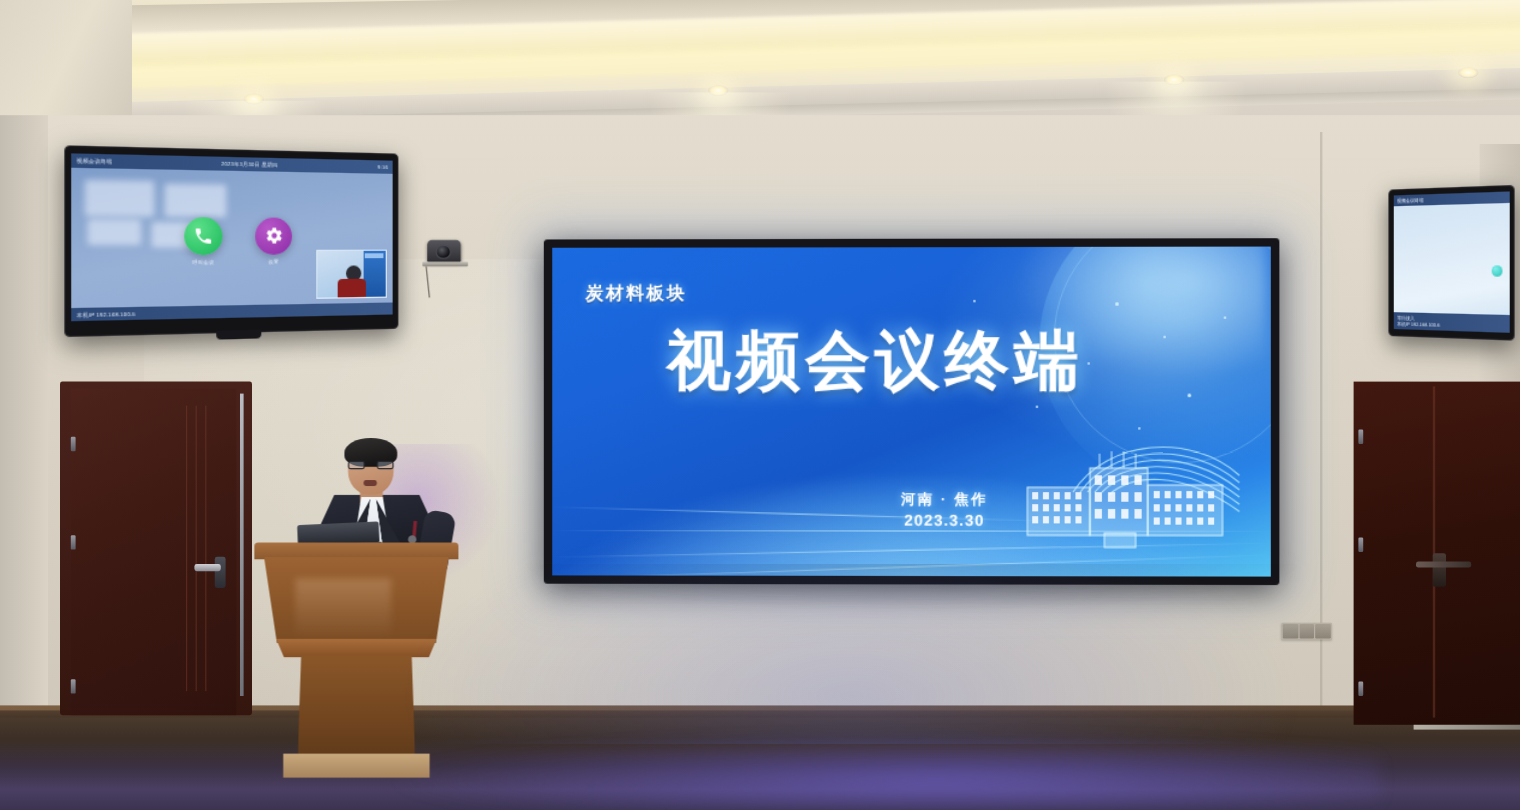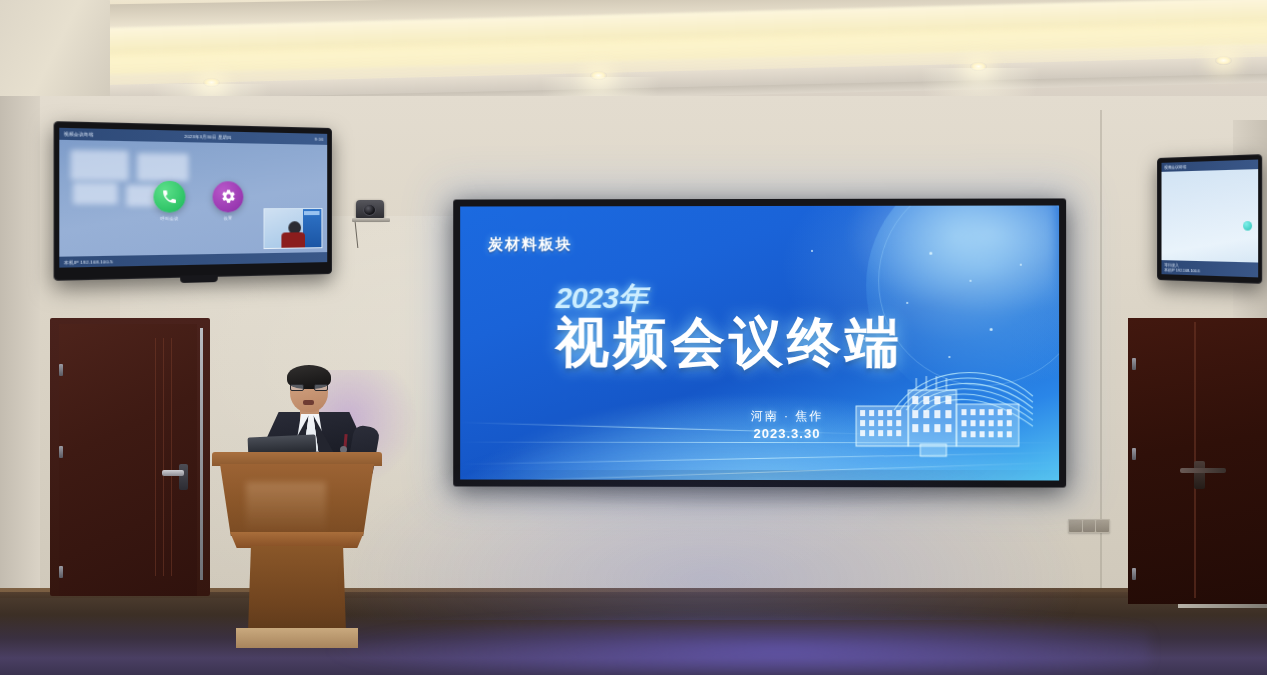--- a/index.html
+++ b/index.html
@@ -165,21 +165,21 @@
   }
   .hl-main{
     font-size:54px; font-weight:bold; letter-spacing:4px; color:#ffffff;
     line-height:1.02; margin-top:-4px;
     text-shadow:0 0 16px rgba(150,225,255,.9), 0 3px 4px rgba(10,50,120,.6);
   }
   .led-footer{
     position:absolute; left:268px; top:202px; text-align:center; width:120px;
   }
   .ft-place{
-    font-size:12px; font-weight:normal; color:#ffffff; letter-spacing:2px;
+    font-size:12px; font-weight:bold; color:#ffffff; letter-spacing:2px;
     text-shadow:0 0 6px rgba(140,215,255,.85);
   }
   .ft-date{
     font-size:13px; font-weight:bold; color:#ffffff; letter-spacing:1px; margin-top:1px;
     text-shadow:0 0 6px rgba(140,215,255,.85);
   }
   .led-building{
     position:absolute; right:20px; bottom:22px; width:196px; height:110px;
   }
 
@@ -640,21 +640,20 @@
       <div class="led-botwave"></div>
       <div class="led-line" style="left:0;top:236px;width:100%;"></div>
       <div class="led-line" style="left:0;top:252px;width:100%;transform:rotate(-1.2deg);"></div>
       <div class="led-line" style="left:0;top:266px;width:100%;transform:rotate(-2deg);"></div>
       <div class="led-line" style="left:0;top:222px;width:70%;transform:rotate(1.6deg);"></div>
 
       <div class="led-sector">炭材料板块</div>
 
       <div class="led-headline">
         <div class="hl-row1">
-          <span class="hl-year">2023年</span>
         </div>
         <div class="hl-main">视频会议终端</div>
       </div>
 
       <div class="led-footer">
         <div class="ft-place">河南 · 焦作</div>
         <div class="ft-date">2023.3.30</div>
       </div>
 
       <div class="led-building">

